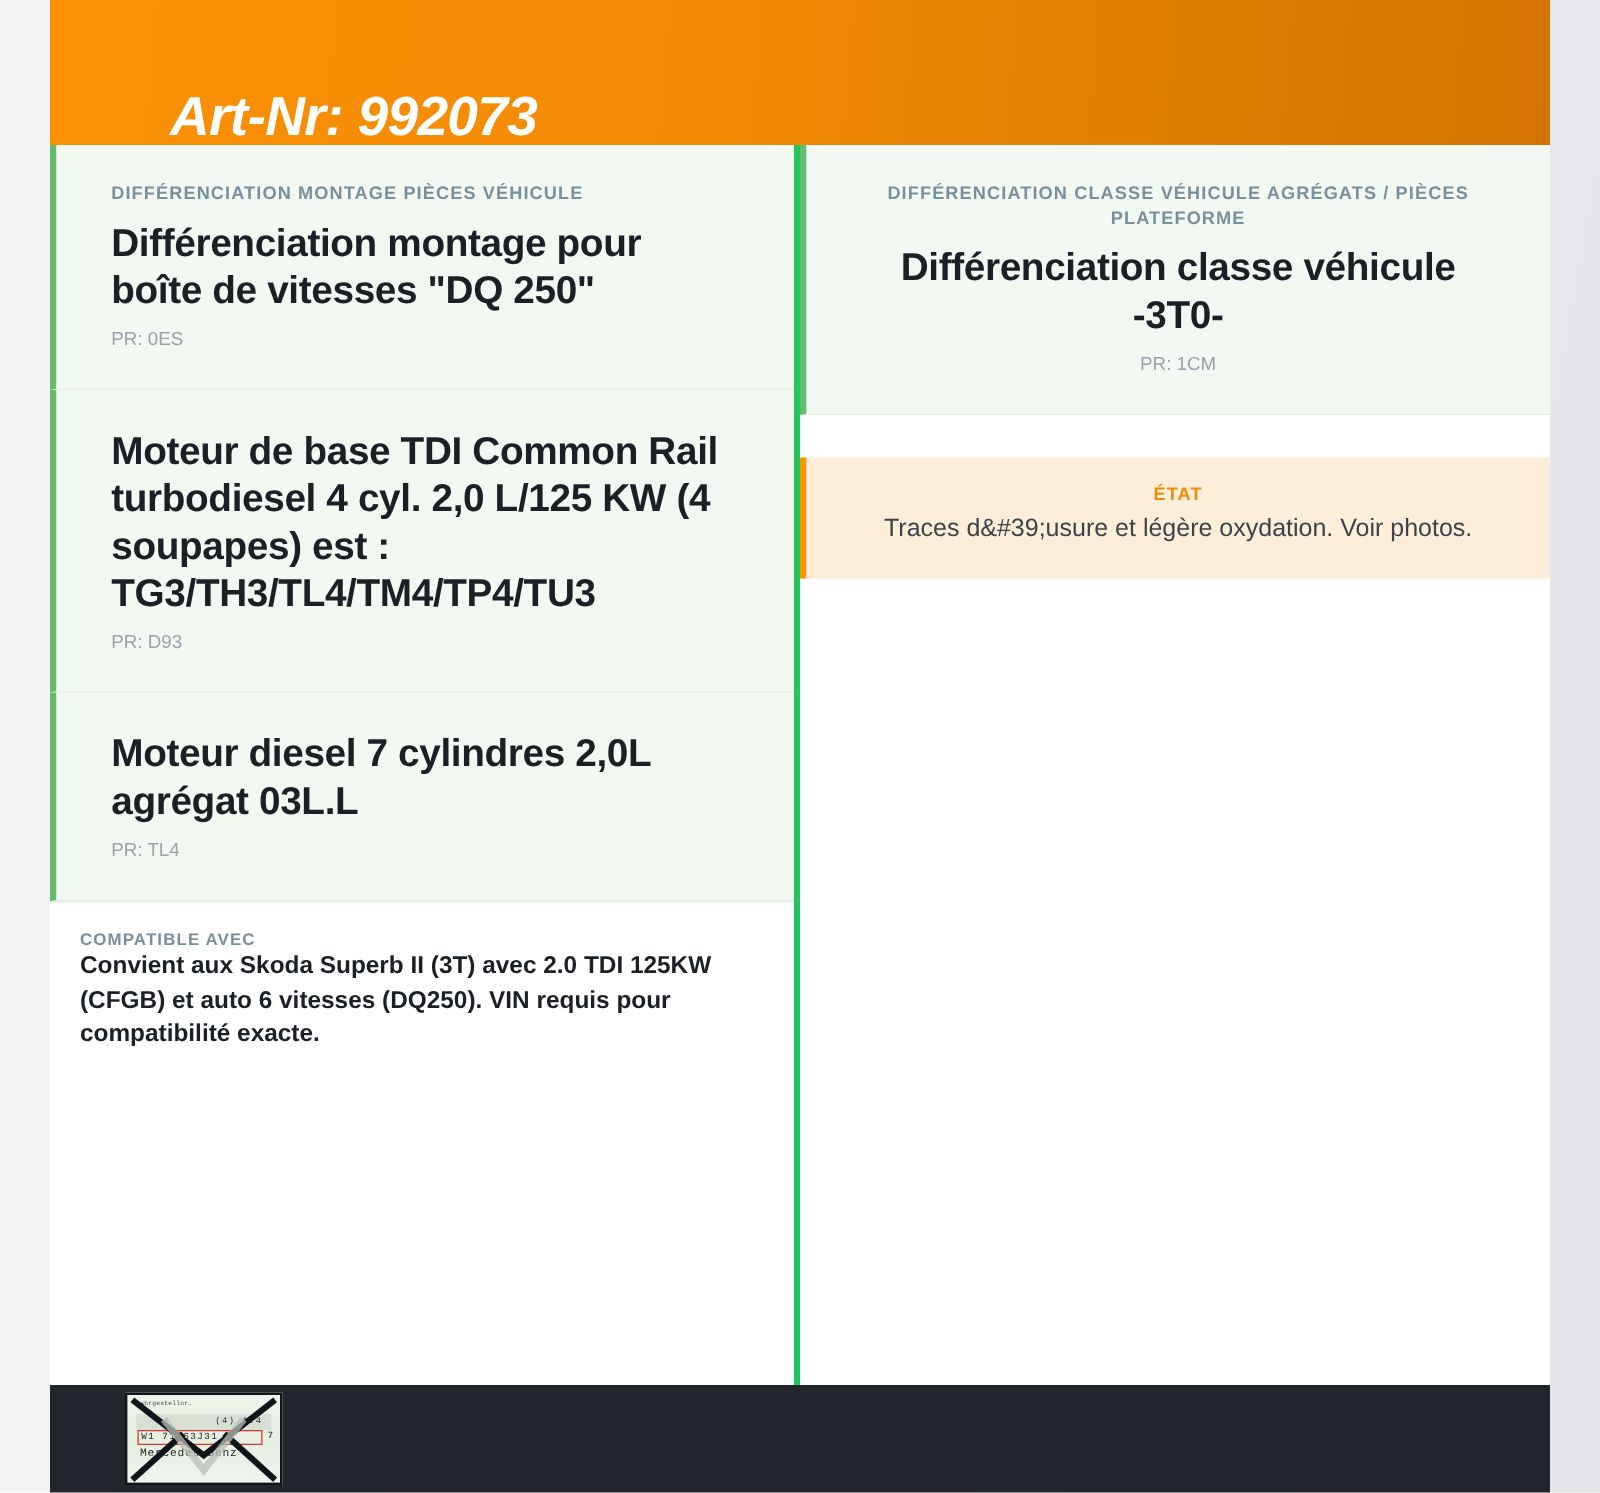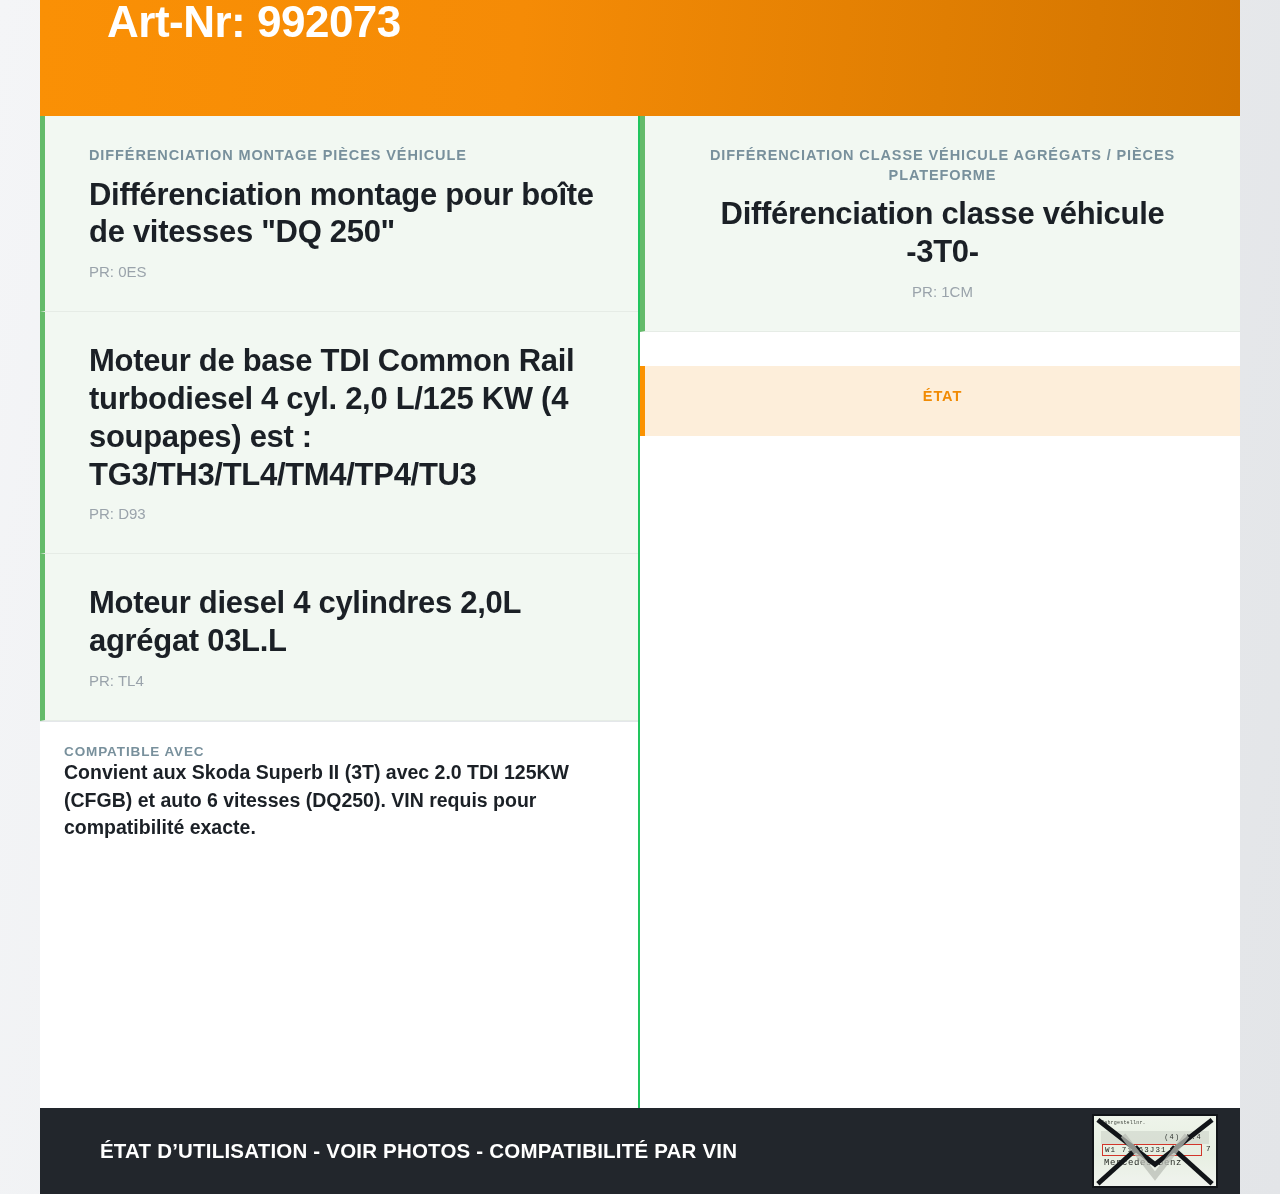--- a/index.html
+++ b/index.html
@@ -25,22 +25,23 @@
     display: flex;
     flex-direction: column;
   }
 
   
   .header {
     height: 116px;
     flex: 0 0 116px;
     background: linear-gradient(95deg, #fa9005 0%, #f58b06 40%, #e07e02 75%, #d27400 100%);
     display: flex;
-    align-items: flex-start;
-    padding: 0 0 0 67px;
+    align-items: flex-end;
+    padding: 0 0 0 96px;
+    font-style: italic;
   }
   .header-title {
     color: #ffffff;
     font-size: 44px;
     font-weight: bold;
     letter-spacing: -0.5px;
     line-height: 1;
   }
 
   
@@ -51,21 +52,21 @@
     background: #ffffff;
   }
   .col {
     display: flex;
     flex-direction: column;
     min-width: 0;
   }
   .col-left {
     width: 600px;
     flex: 0 0 600px;
-    border-right: 2px solid #22c55e;
+    border-right: 5px solid #22c55e;
     justify-content: flex-end;
   }
   .col-right {
     flex: 1 1 auto;
     text-align: center;
   }
 
   
   .card {
     background: #f2f8f2;
@@ -262,21 +263,21 @@
         <div class="card-title">Différenciation montage pour boîte de vitesses "DQ 250"</div>
         <div class="card-pr">PR: 0ES</div>
       </div>
 
       <div class="card">
         <div class="card-title">Moteur de base TDI Common Rail turbodiesel 4 cyl. 2,0 L/125 KW (4 soupapes) est : TG3/TH3/TL4/TM4/TP4/TU3</div>
         <div class="card-pr">PR: D93</div>
       </div>
 
       <div class="card last-of-col">
-        <div class="card-title">Moteur diesel 4 cylindres 2,0L agrégat 03L.L</div>
+        <div class="card-title">Moteur diesel 7 cylindres 2,0L agrégat 03L.L</div>
         <div class="card-pr">PR: TL4</div>
       </div>
 
       <div class="card-compat">
         <div class="compat-label">Compatible avec</div>
         <div class="compat-text">Convient aux Skoda Superb II (3T) avec 2.0 TDI 125KW (CFGB) et auto 6 vitesses (DQ250). VIN requis pour compatibilité exacte.</div>
       </div>
 
       <div class="filler"></div>
     </div>
@@ -285,28 +286,28 @@
 
       <div class="card">
         <div class="card-label">Différenciation classe véhicule agrégats / pièces plateforme</div>
         <div class="card-title">Différenciation classe véhicule -3T0-</div>
         <div class="card-pr">PR: 1CM</div>
       </div>
 
 
       <div class="card-etat">
         <div class="etat-label">État</div>
+        <div class="etat-text">Traces d&amp;#39;usure et légère oxydation. Voir photos.</div>
       </div>
 
       <div class="filler"></div>
     </div>
   </div>
 
   <div class="footer">
-    <div class="footer-text">État d’utilisation - Voir photos - Compatibilité par VIN</div>
 
     <div class="badge">
       <div class="badge-doc"></div>
       <div class="badge-fahr">Fahrgestellnr.</div>
       <div class="badge-code">(4)  A.4</div>
       <div class="badge-vin">W1 71463J31</div>
       <div class="badge-vin-tail">7</div>
       <div class="badge-brand">Mercedes-Benz</div>
       <svg class="badge-envelope" viewBox="0 0 126 74" preserveAspectRatio="none">
         <path d="M4 4 L63 50 L122 4" fill="none" stroke="#111418" stroke-width="5"></path>

